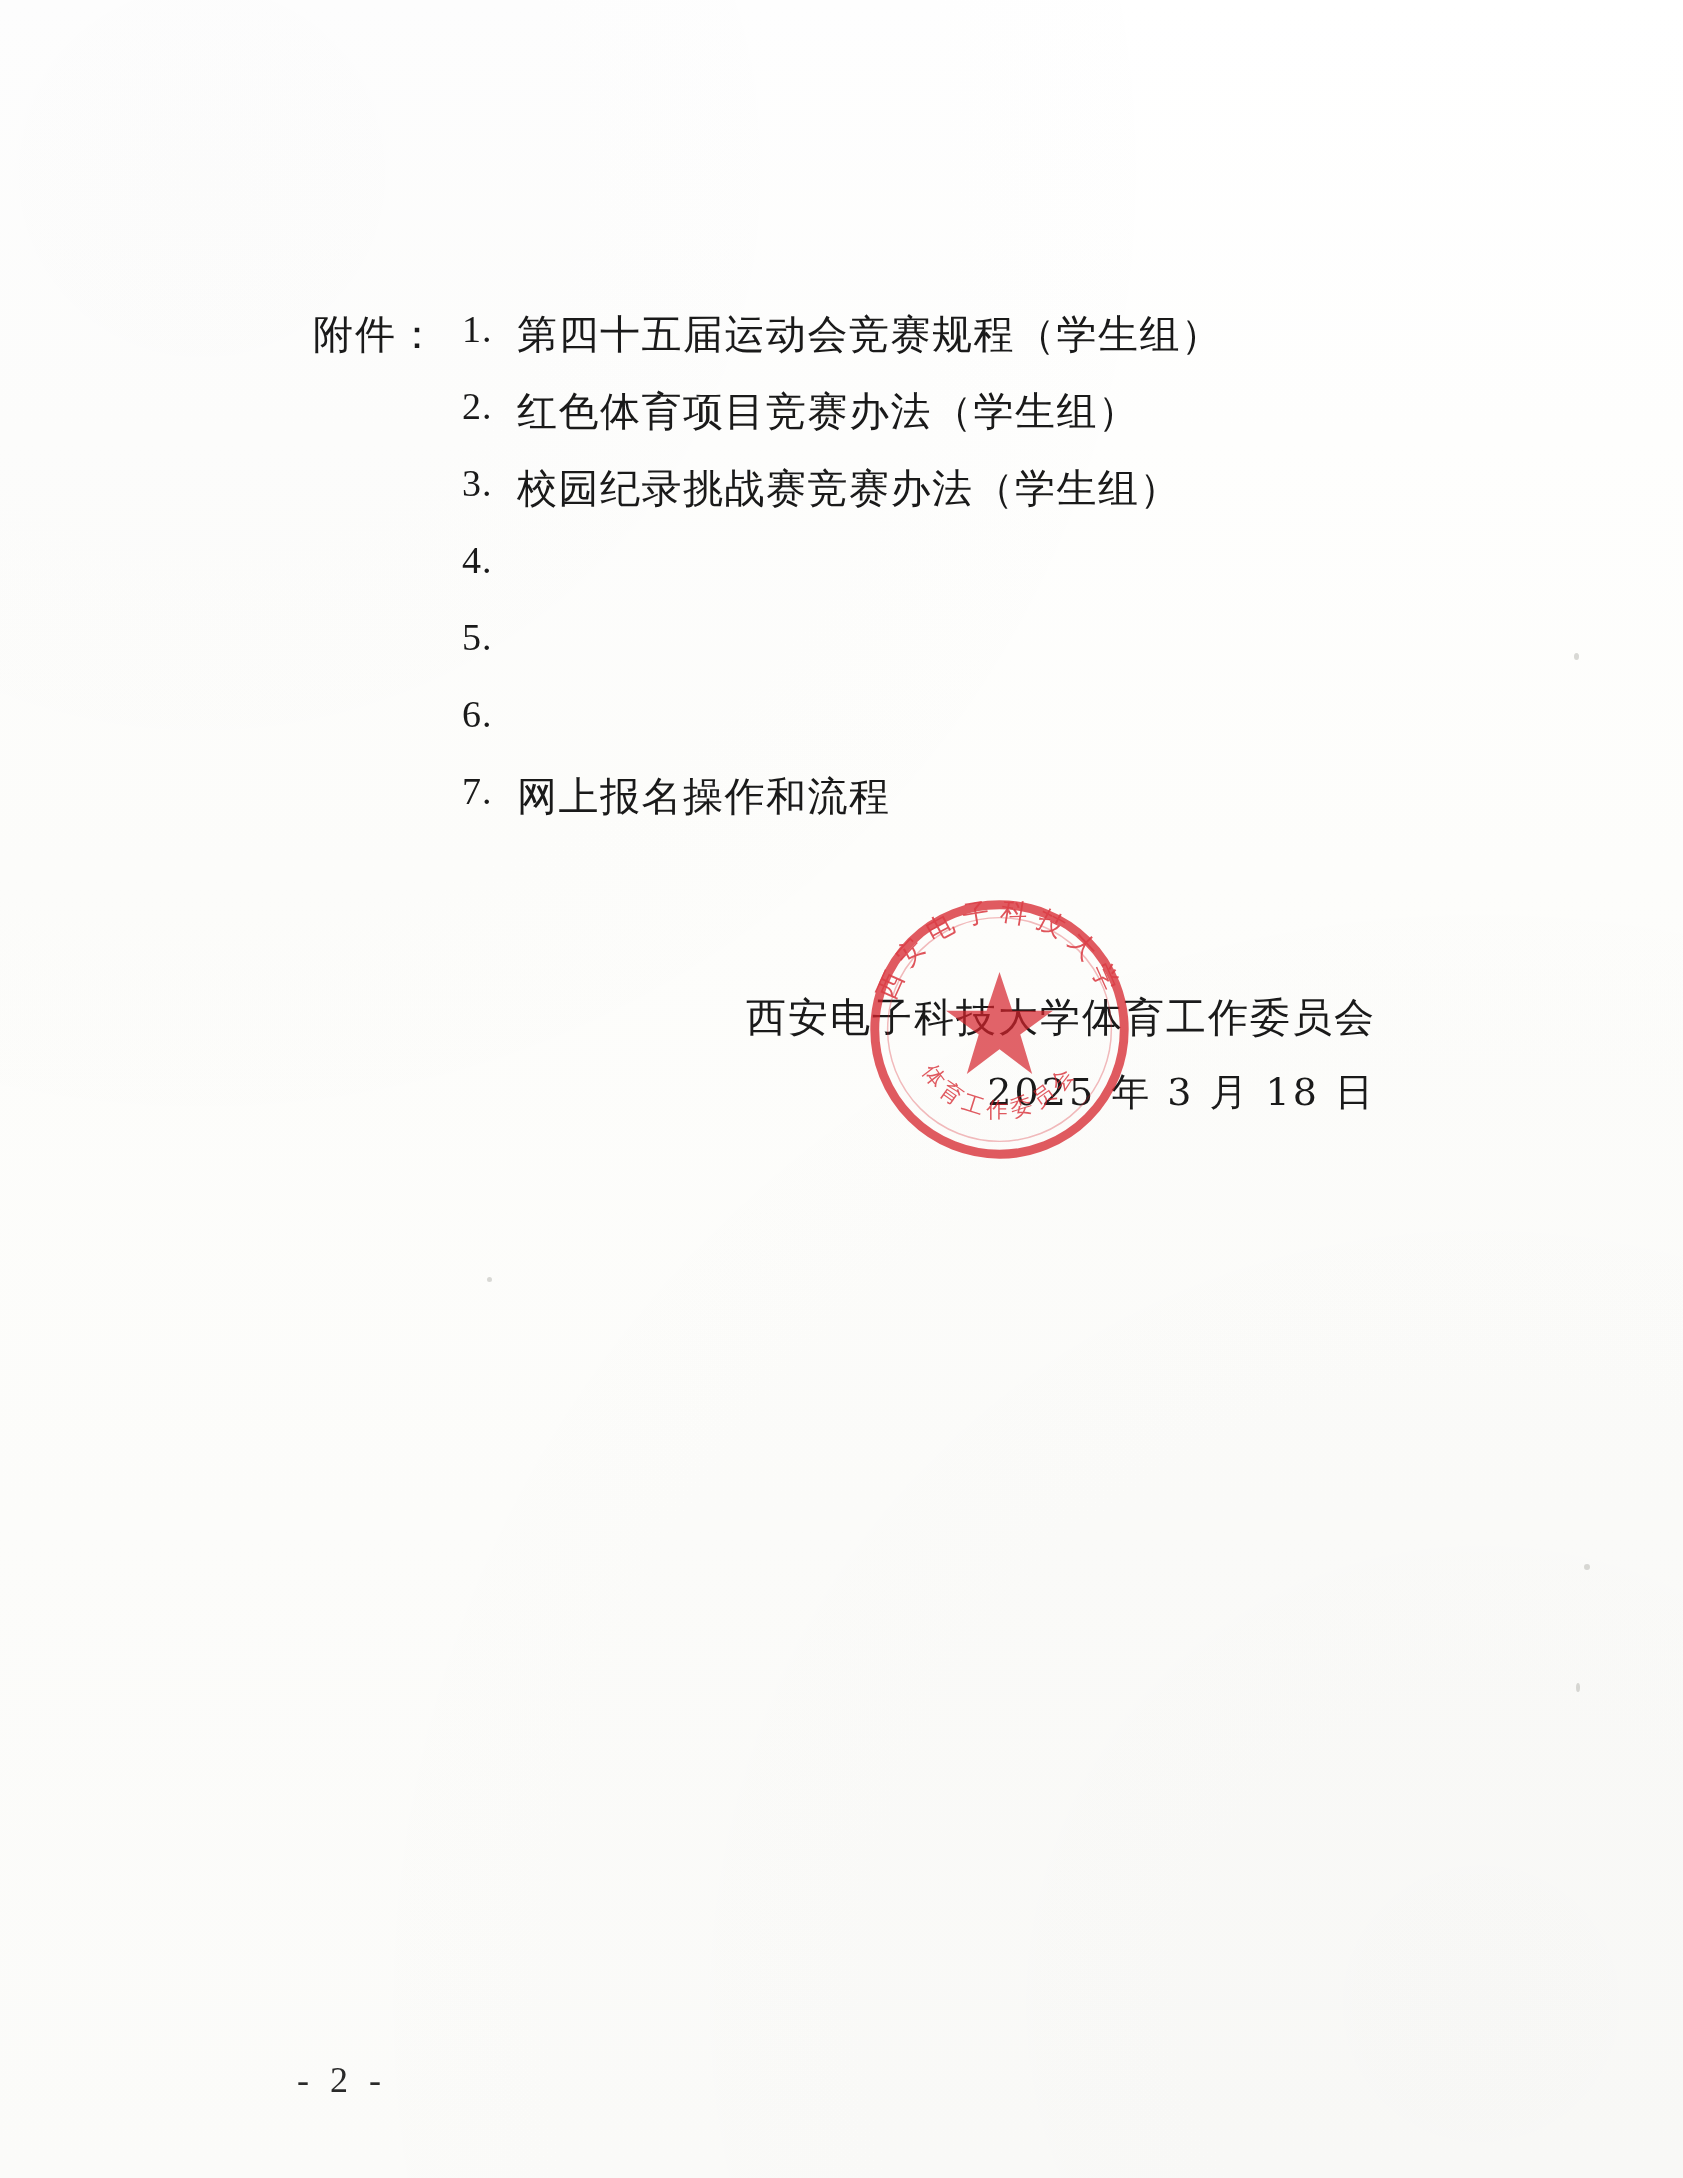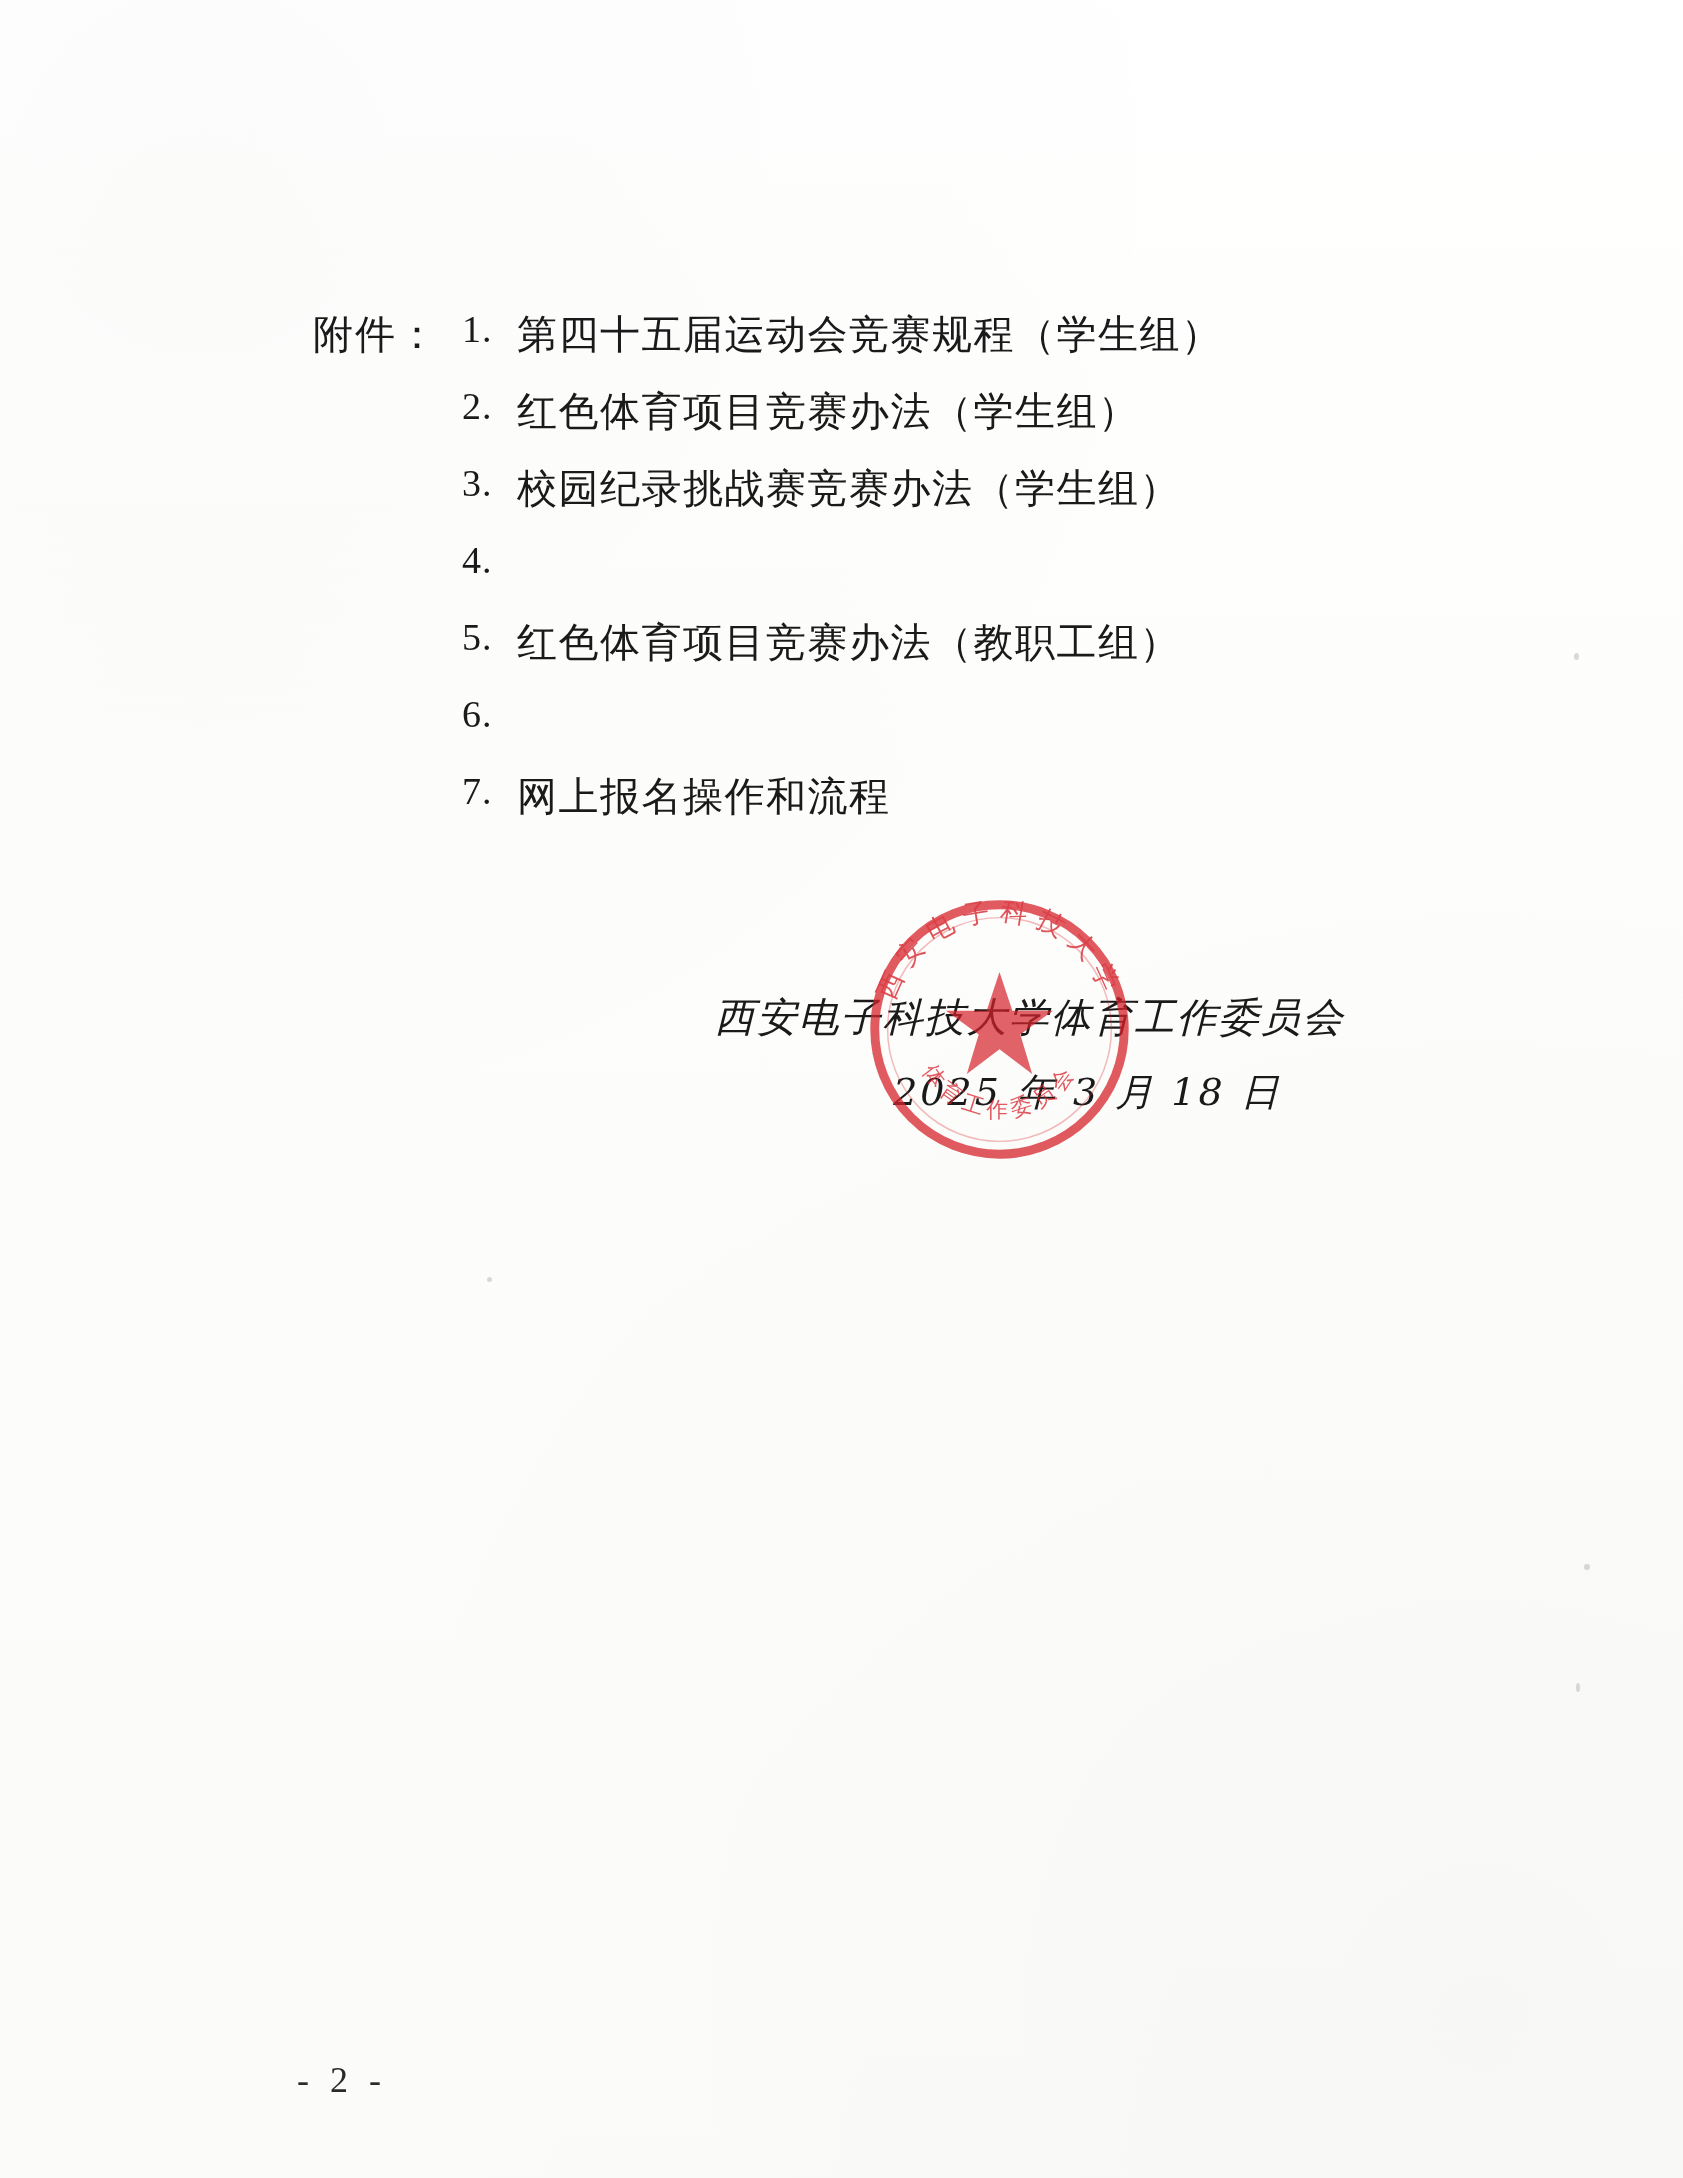--- a/index.html
+++ b/index.html
@@ -69,22 +69,21 @@
     white-space: nowrap;
     margin-left: 7px;
   }
   .att-row.indent .att-label { visibility: hidden; }
 
   .signature {
     position: absolute;
     left: 683px;
     top: 990px;
     width: 693px;
-    text-align: center;
-    font-style: italic;
+    text-align: right;
   }
   .sig-org {
     font-family: "DejaVu Serif", "Liberation Serif", serif;
     font-size: 40px;
     letter-spacing: 2px;
     white-space: nowrap;
   }
   .sig-date {
     margin-top: 22px;
     margin-left: 116px;
@@ -147,21 +146,20 @@
     </div>
 
     <div class="att-row indent">
       <span class="att-label"></span>
       <span class="att-num">4.</span>
     </div>
 
     <div class="att-row indent">
       <span class="att-label"></span>
       <span class="att-num">5.</span>
-      <span class="att-text">红色体育项目竞赛办法（教职工组）</span>
     </div>
 
     <div class="att-row indent">
       <span class="att-label"></span>
       <span class="att-num">6.</span>
     </div>
 
     <div class="att-row indent">
       <span class="att-label"></span>
       <span class="att-num">7.</span>

